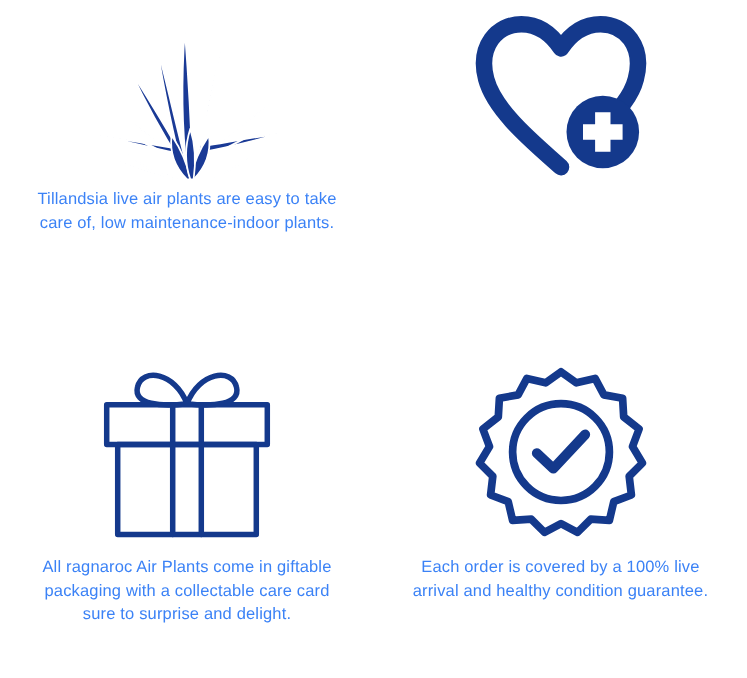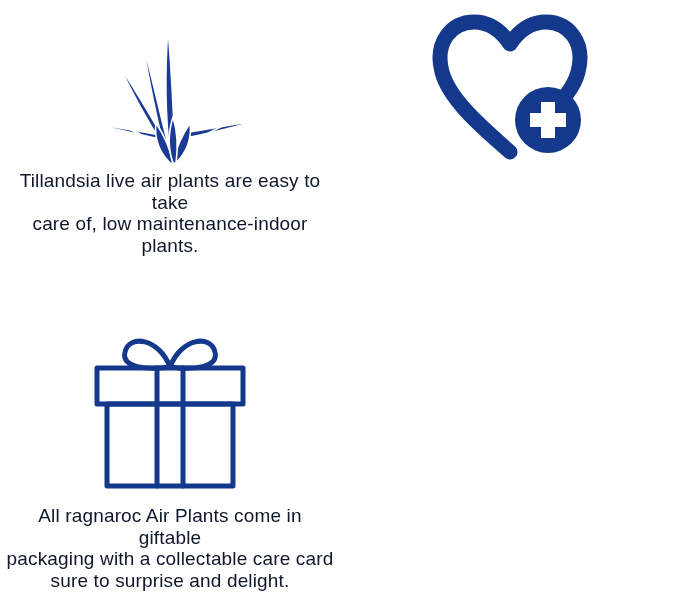--- a/index.html
+++ b/index.html
@@ -46,24 +46,24 @@
   .icon-wrap svg { display: block; }
 
   .cell-plant   .icon-wrap { height: 170px; padding-top: 8px; box-sizing: border-box; }
   .cell-health  .icon-wrap { height: 170px; padding-top: 8px; box-sizing: border-box; }
   .cell-gift    .icon-wrap { height: 195px; padding-top: 10px; box-sizing: border-box; }
   .cell-guarantee .icon-wrap { height: 195px; padding-top: 10px; box-sizing: border-box; }
 
   
   .caption {
     text-align: center;
-    font-size: 19px;
+    font-size: 15px;
     line-height: 21.5px;
     letter-spacing: 0.15px;
-    color: #0f172a;
+    color: #3b82f6;
     white-space: pre-line;
     font-weight: 400;
   }
   .cell-plant .caption,
   .cell-health .caption { padding: 0 2px; }
 
   .cell-plant     .caption { width: 334px; }
   .cell-health    .caption { width: 320px; }
   .cell-gift      .caption { width: 330px; }
   .cell-guarantee .caption { width: 324px; }
@@ -150,14 +150,33 @@
           <line x1="72" y1="72" x2="72" y2="154"></line>
           <line x1="98" y1="72" x2="98" y2="154"></line>
         </g>
       </svg>
     </div>
     <div class="caption">All ragnaroc Air Plants come in giftable
 packaging with a collectable care card
 sure to surprise and delight.</div>
   </div>
 
+  <div class="feature-cell cell-guarantee">
+    <div class="icon-wrap">
+      <svg width="164" height="162" viewBox="0 0 164 162" aria-hidden="true">
+
+        <path d="M82 8
+                 L96 18 L113 14 L121 29 L138 32 L139 49 L153 60 L147 76
+                 L156 91 L144 103 L146 120 L130 126 L126 143 L109 142
+                 L97 154 L82 146 L67 154 L55 142 L38 143 L34 126 L18 120
+                 L20 103 L8 91 L17 76 L11 60 L25 49 L26 32 L43 29 L51 14
+                 L68 18 Z" fill="none" stroke="#14398c" stroke-width="7" stroke-linejoin="round" stroke-linecap="round"></path>
+
+        <circle cx="82" cy="81" r="44" fill="none" stroke="#14398c" stroke-width="7"></circle>
+
+        <path d="M60 82 L75 96 L104 65" fill="none" stroke="#14398c" stroke-width="9" stroke-linecap="round" stroke-linejoin="round"></path>
+      </svg>
+    </div>
+    <div class="caption">Each order is covered by a 100% live
+arrival and healthy condition guarantee.</div>
+  </div>
 
 </div>
 
 </body></html>

